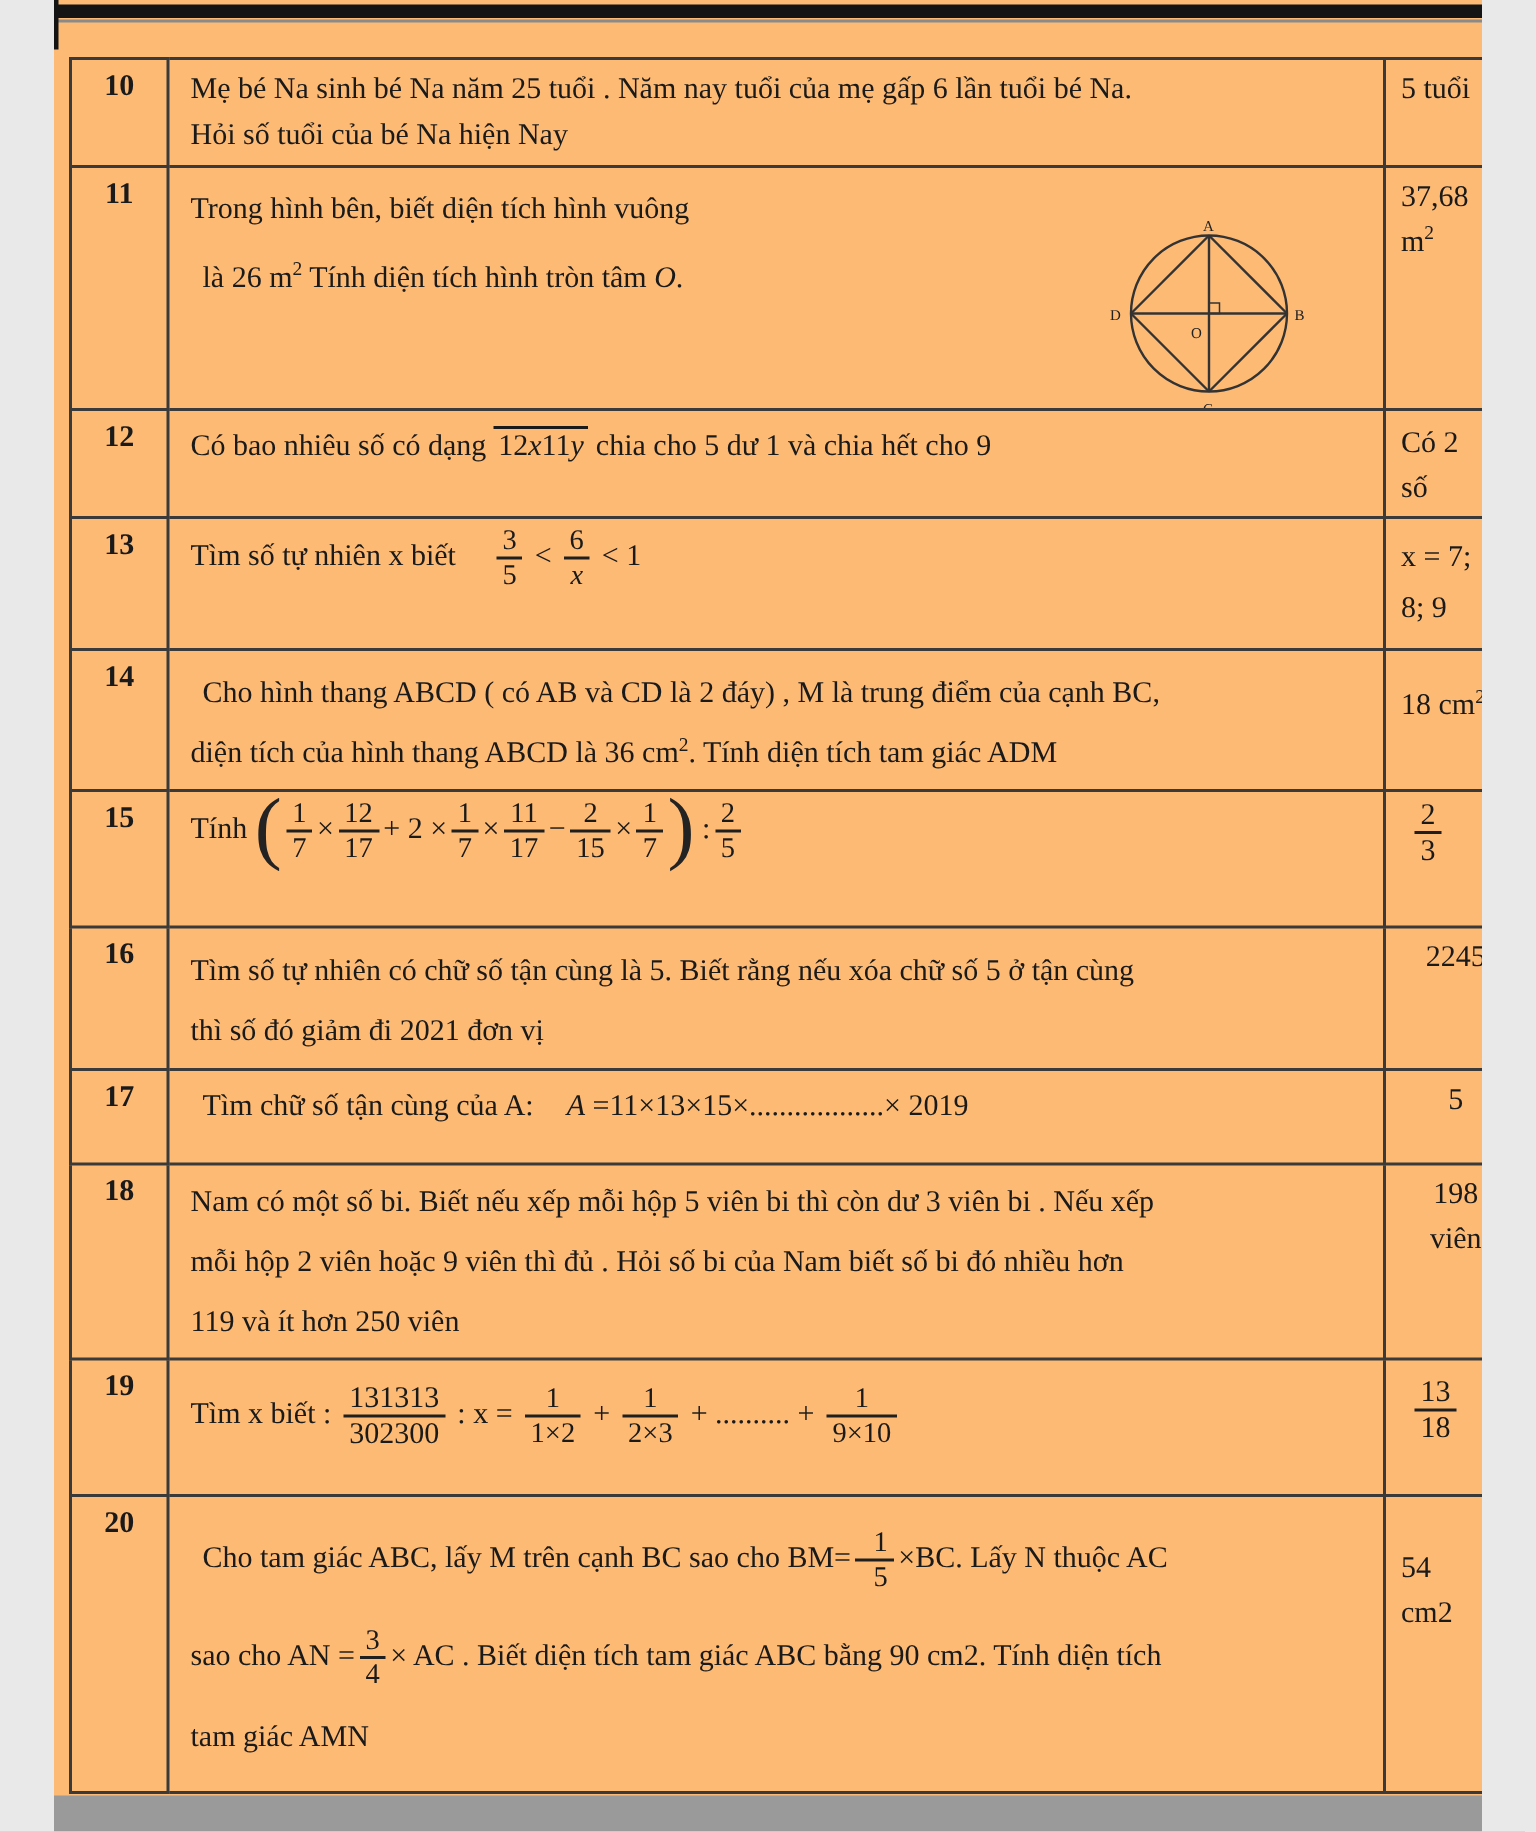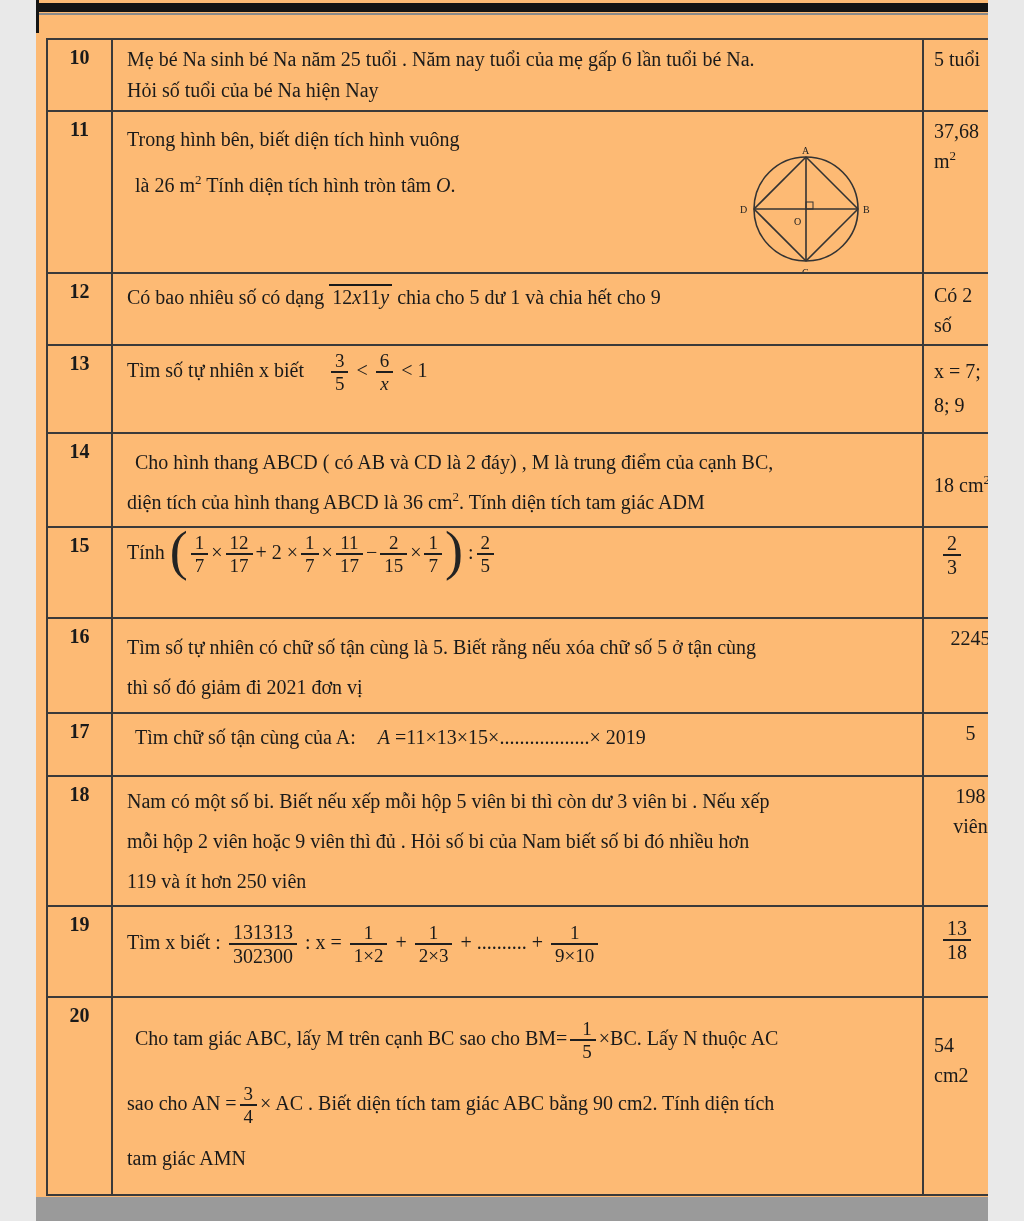--- a/index.html
+++ b/index.html
@@ -141,21 +141,21 @@
       </td>
       <td class="spacer"></td>
     </tr>
 
     <tr style="height:91px">
       <td class="numcell">14</td>
       <td class="qcell lh2" style="padding-top:8px;">
         <div style="text-indent:8px;">Cho hình thang ABCD ( có AB và CD là 2 đáy) , M là trung điểm của cạnh BC,</div>
         <div><span>diện tích của hình thang ABCD là 36 cm</span><sup>2</sup><span>. Tính diện tích tam giác ADM</span></div>
       </td>
-      <td class="acell" style="padding-top:36px;">
+      <td class="acell" style="padding-top:21px;">
         <span>18 cm</span><sup>2</sup>
       </td>
       <td class="spacer"></td>
     </tr>
 
     <tr style="height:91px">
       <td class="numcell">15</td>
       <td class="qcell vmid">
         <span>Tính</span>
         <span class="bp">(</span><span class="fr fr-sm"><span class="n">1</span><span class="d">7</span></span><span>×</span><span class="fr fr-sm"><span class="n">12</span><span class="d">17</span></span><span>+ 2 ×</span><span class="fr fr-sm"><span class="n">1</span><span class="d">7</span></span><span>×</span><span class="fr fr-sm"><span class="n">11</span><span class="d">17</span></span><span>−</span><span class="fr fr-sm"><span class="n">2</span><span class="d">15</span></span><span>×</span><span class="fr fr-sm"><span class="n">1</span><span class="d">7</span></span><span class="bp">)</span>

